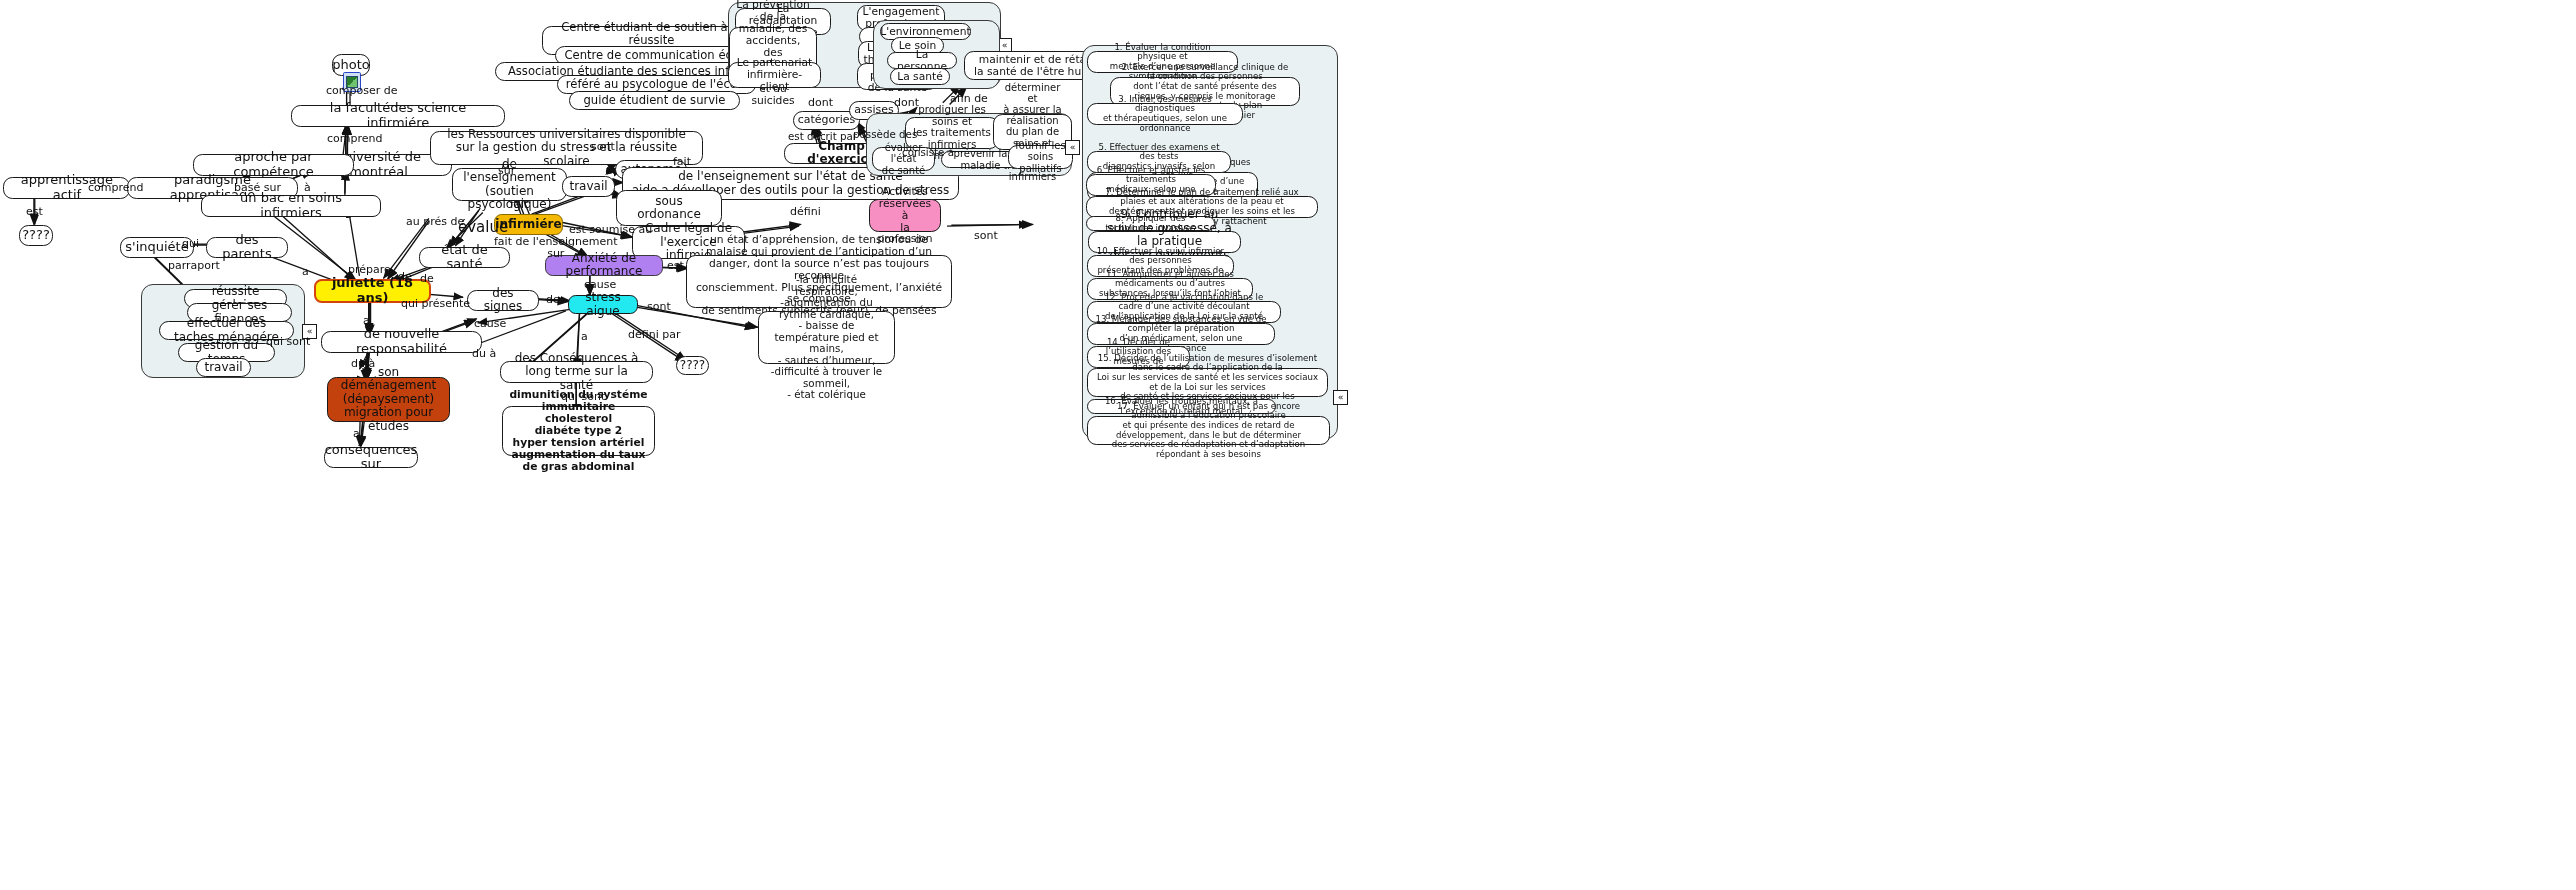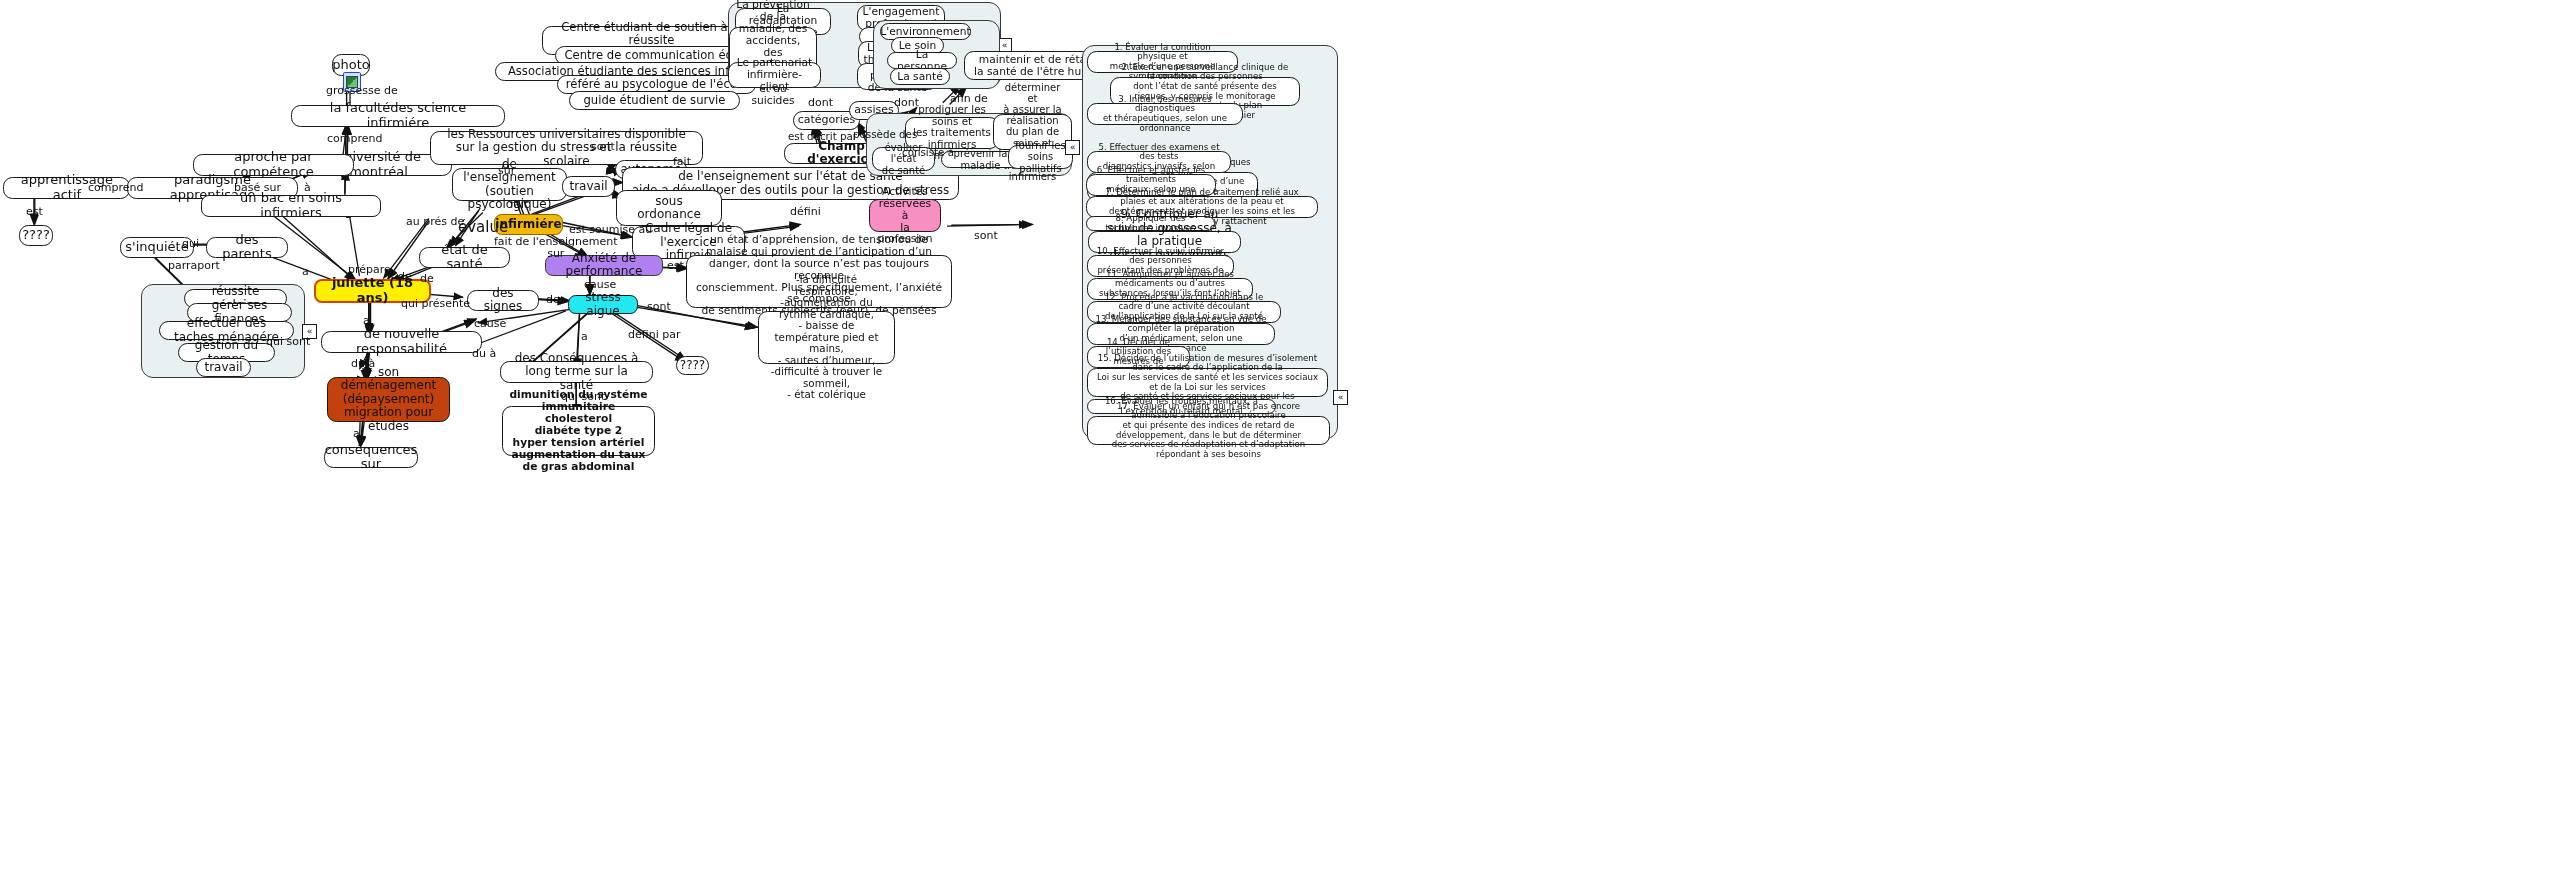--- a/index.html
+++ b/index.html
@@ -354,21 +354,21 @@
 <div class="node" style="left:1087px;top:346px;width:103px;height:22px;font-size:8.6px;">14. Décider de l’utilisation des
 mesures de contention</div>
 <div class="node" style="left:1087px;top:368px;width:241px;height:29px;font-size:8.6px;">15. Décider de l’utilisation de mesures d’isolement dans le cadre de l’application de la
 Loi sur les services de santé et les services sociaux et de la Loi sur les services
 de santé et les services sociaux pour les autochtones cris</div>
 <div class="node" style="left:1087px;top:399px;width:189px;height:15.4px;font-size:8.6px;">16. Évaluer les troubles mentaux, à l’exception du retard mental</div>
 <div class="node" style="left:1087px;top:416px;width:243px;height:29px;font-size:8.6px;">17. Évaluer un enfant qui n’est pas encore admissible à l’éducation préscolaire
 et qui présente des indices de retard de développement, dans le but de déterminer
 des services de réadaptation et d’adaptation répondant à ses besoins</div>
 
-<div class="lbl" style="left:326px;top:85px;font-size:11px;">grossesse de</div>
+<div class="lbl" style="left:326px;top:85px;font-size:11px;">composer de</div>
 <div class="lbl" style="left:327px;top:133px;font-size:11px;">comprend</div>
 <div class="lbl" style="left:234px;top:182px;font-size:11px;">basé sur</div>
 <div class="lbl" style="left:88px;top:182px;font-size:11px;">comprend</div>
 <div class="lbl" style="left:304px;top:182px;font-size:11px;">à</div>
 <div class="lbl" style="left:26px;top:206px;font-size:11px;">est</div>
 <div class="lbl" style="left:182px;top:238px;font-size:11px;">qui</div>
 <div class="lbl" style="left:168px;top:260px;font-size:11px;">parraport</div>
 <div class="lbl" style="left:302px;top:266px;font-size:11px;">a</div>
 <div class="lbl" style="left:348px;top:264px;font-size:11px;">prépare</div>
 <div class="lbl" style="left:398px;top:271px;font-size:11px;">de</div>

